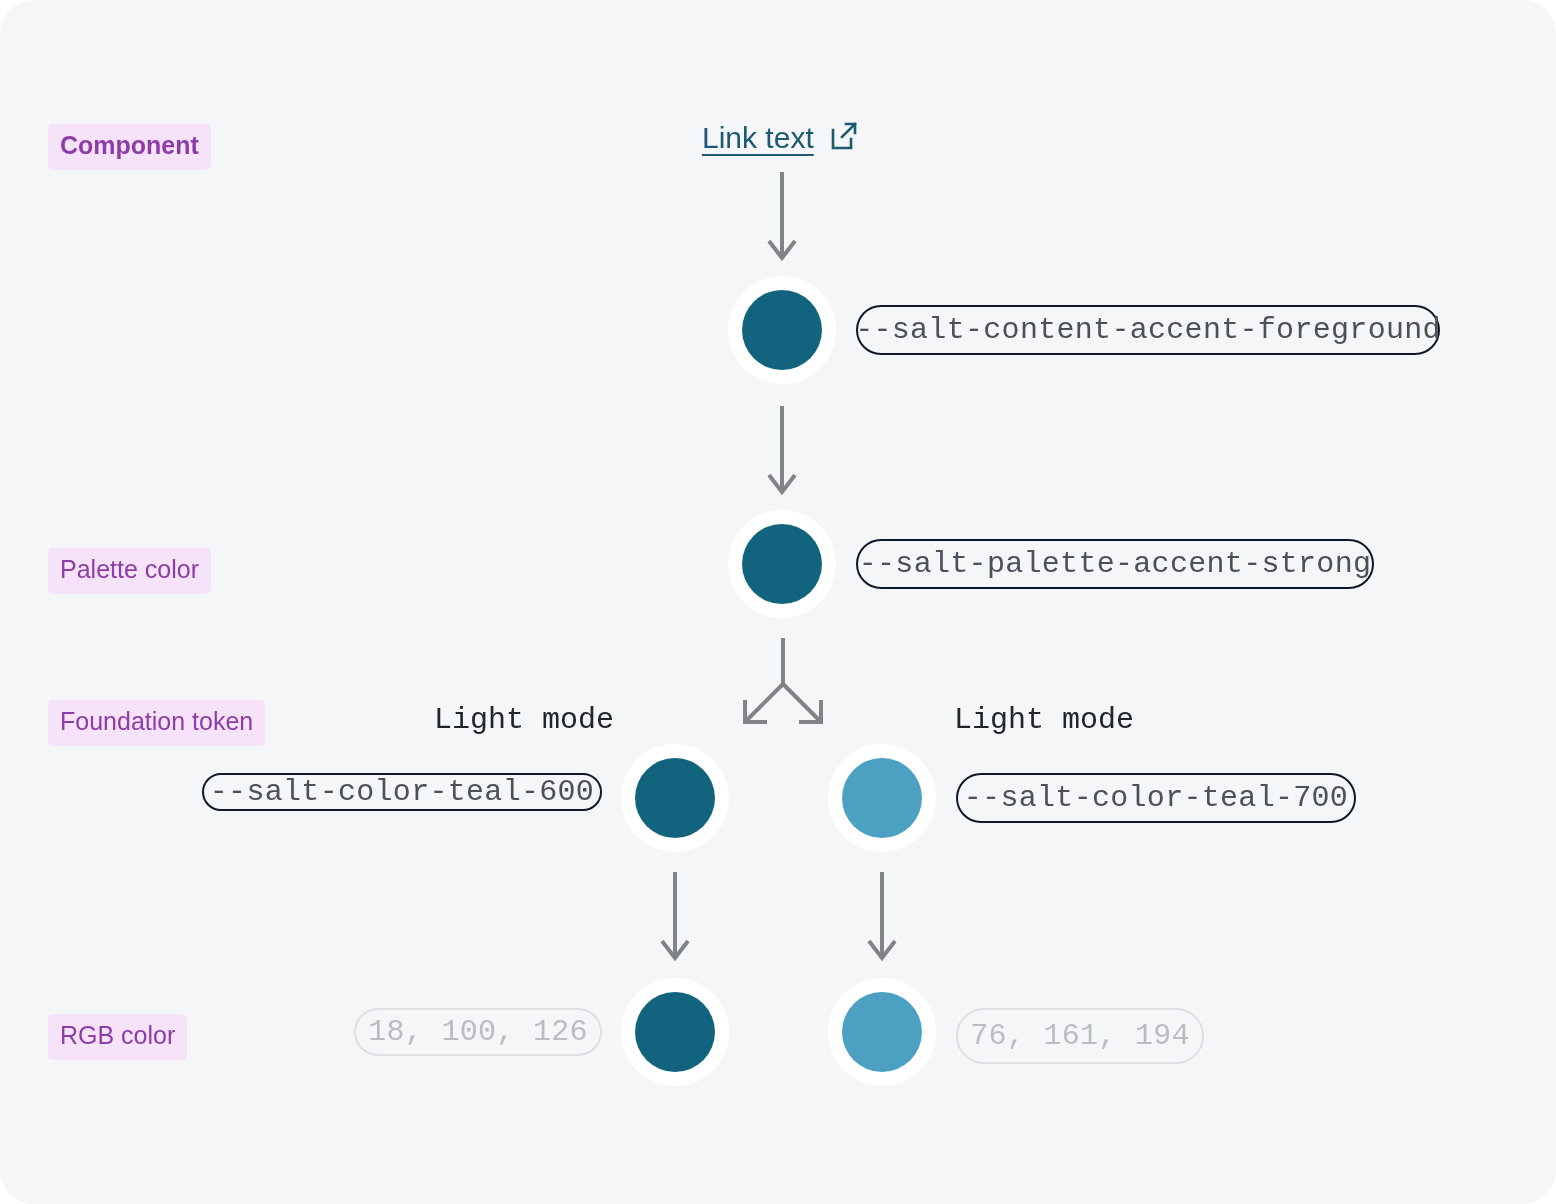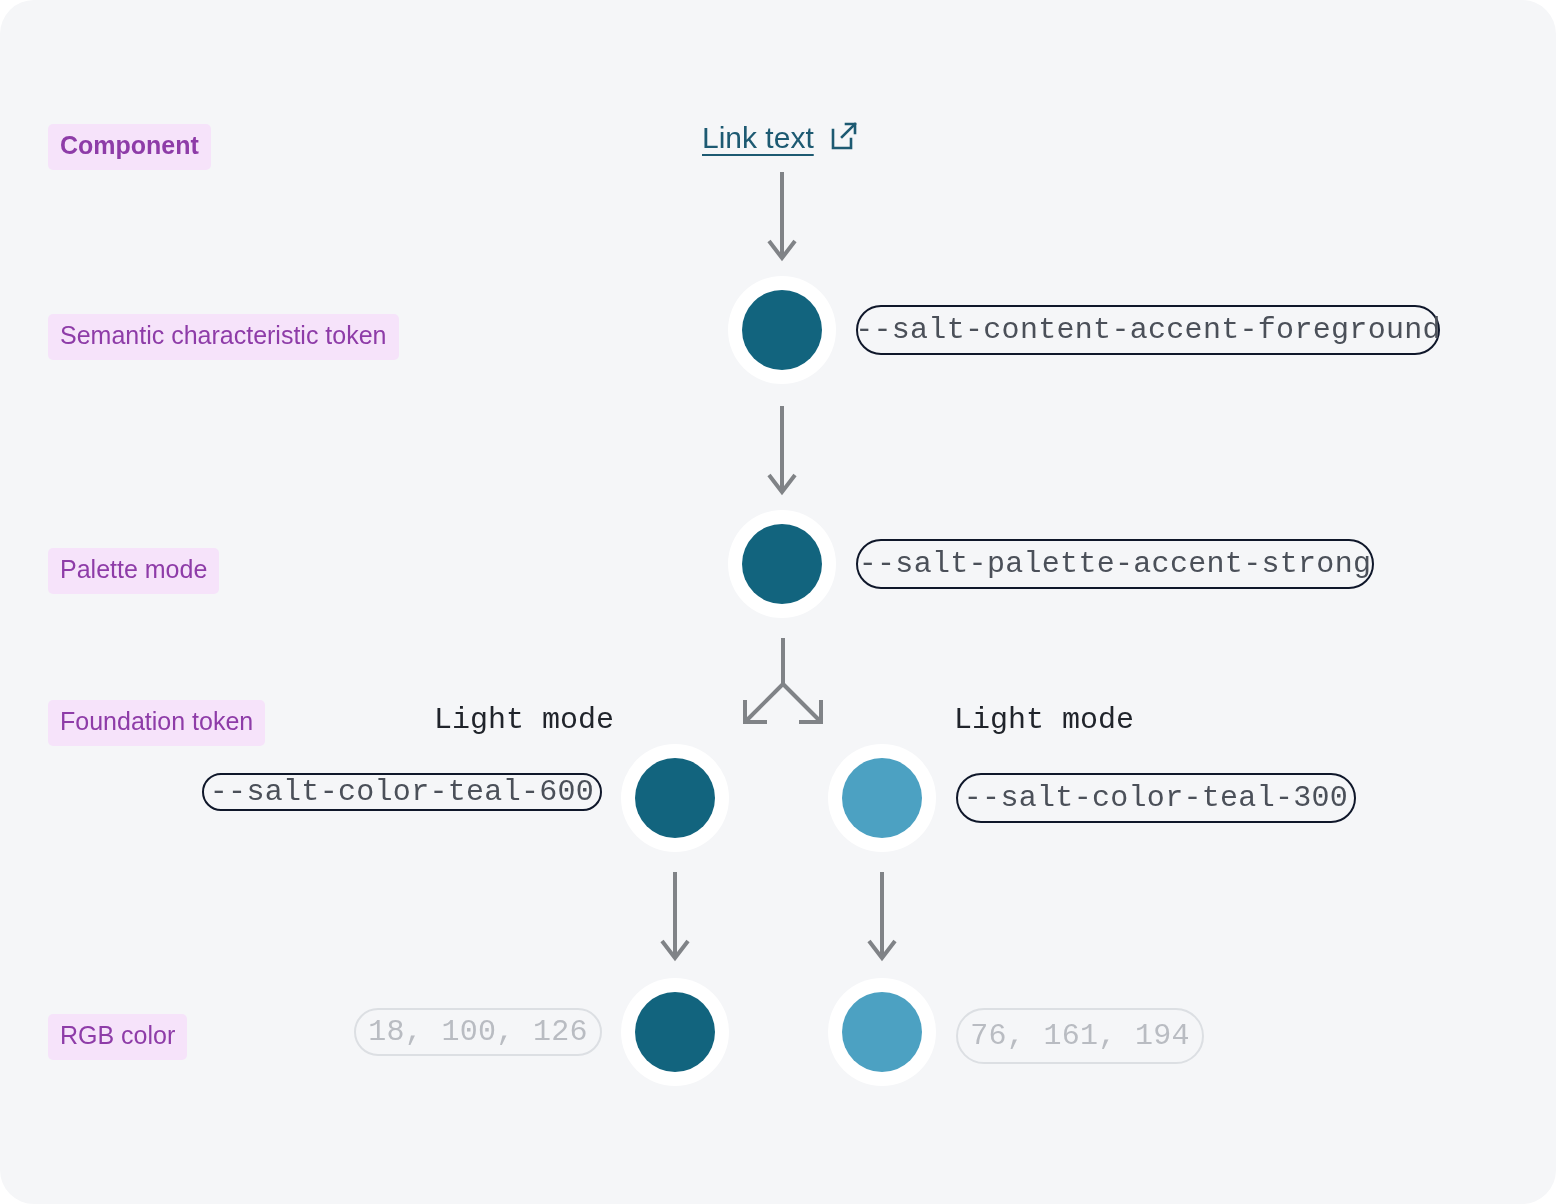--- a/index.html
+++ b/index.html
@@ -97,23 +97,22 @@
   
   .arrow-svg { position: absolute; display: block; }
 </style>
 </head>
 <body>
 
 <div id="canvas">
 
   <div class="cat-chip" style="left:48px; top:124px;font-weight:bold;">Component</div>
 
-  <div class="cat-chip" style="left:48px; top:314px;">Semantic characteristic token</div>
 
-  <div class="cat-chip" style="left:48px; top:548px;">Palette mode</div>
+  <div class="cat-chip" style="left:48px; top:548px;">Palette color</div>
 
   <div class="cat-chip" style="left:48px; top:700px;">Foundation token</div>
 
   <div class="cat-chip" style="left:48px; top:1014px;">RGB color</div>
 
   <div class="link-wrap" style="left:702px; top:120px;">
     <span class="link-text">Link text</span>
     <span class="ext-icon">
       <svg width="32" height="32" viewBox="0 0 32 32" fill="none">
         <path d="M5 10 L5 28 L23 28 L23 19" stroke="#1d5a72" stroke-width="2.6" stroke-linecap="square" fill="none"></path>
@@ -152,21 +151,21 @@
   <div class="mode-label" style="left:434px; top:703px;">Light mode</div>
 
   <div class="mode-label" style="left:954px; top:703px;">Light mode</div>
 
   <div class="pill" style="left:202px; top:773px; width:400px; height:38px;">--salt-color-teal-600</div>
 
   <div class="swatch" style="left:635px; top:758px; width:80px; height:80px; background:#12647e;"></div>
 
   <div class="swatch" style="left:842px; top:758px; width:80px; height:80px; background:#4ca1c2;"></div>
 
-  <div class="pill" style="left:956px; top:773px; width:400px; height:50px;">--salt-color-teal-300</div>
+  <div class="pill" style="left:956px; top:773px; width:400px; height:50px;">--salt-color-teal-700</div>
 
   <svg class="arrow-svg" style="left:655px; top:870px;" width="40" height="92" viewBox="0 0 40 92">
     <path d="M20 2 L20 86" stroke="#808387" stroke-width="4" stroke-linecap="butt"></path>
     <path d="M7 71 L20 88 L33 71" stroke="#808387" stroke-width="4" fill="none" stroke-linecap="butt" stroke-linejoin="miter"></path>
   </svg>
 
   <svg class="arrow-svg" style="left:862px; top:870px;" width="40" height="92" viewBox="0 0 40 92">
     <path d="M20 2 L20 86" stroke="#808387" stroke-width="4" stroke-linecap="butt"></path>
     <path d="M7 71 L20 88 L33 71" stroke="#808387" stroke-width="4" fill="none" stroke-linecap="butt" stroke-linejoin="miter"></path>
   </svg>

